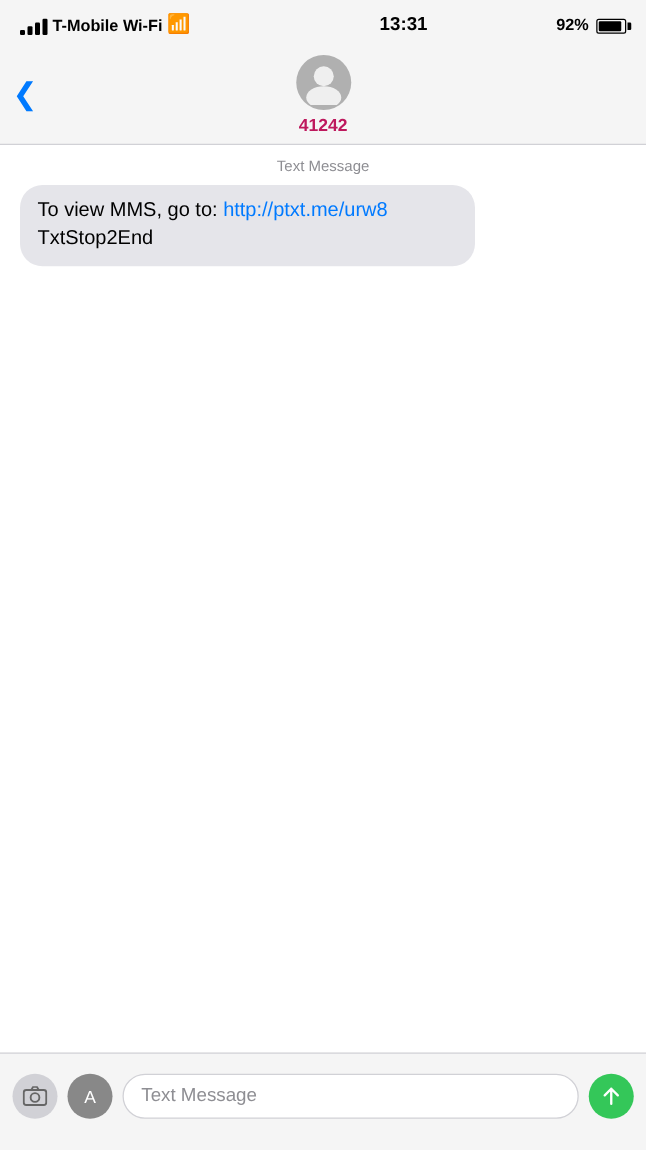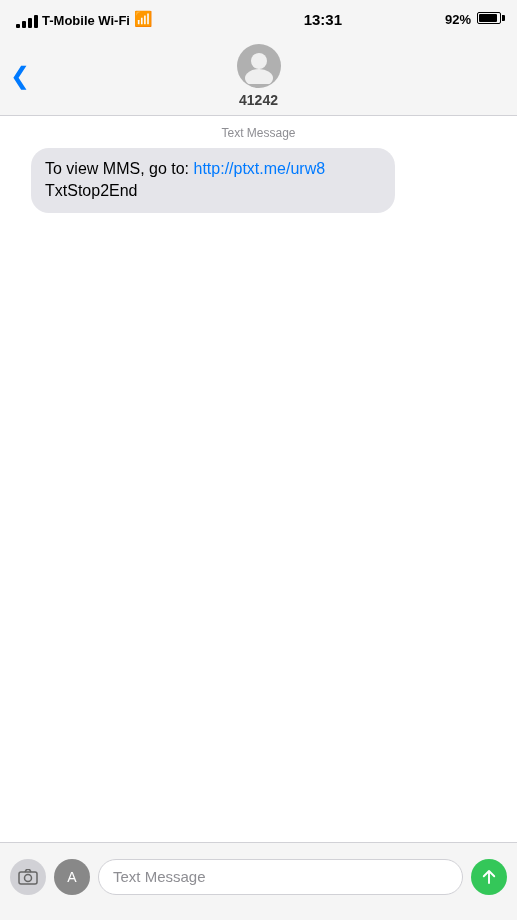--- a/index.html
+++ b/index.html
@@ -46,21 +46,21 @@
 
     .status-center {
       font-size: 15px;
       font-weight: 600;
       color: #000;
       margin-left: 48px;
     }
 
     .status-right {
       display: flex;
-      align-items: flex-start;
+      align-items: flex-end;
       gap: 6px;
       font-size: 13px;
       font-weight: 600;
     }
 
     .battery-icon {
       width: 24px;
       height: 12px;
       border: 1.5px solid #000;
       border-radius: 2px;
@@ -133,21 +133,21 @@
     }
 
     .contact-avatar svg {
       width: 36px;
       height: 36px;
     }
 
     .contact-number {
       font-size: 14px;
       font-weight: 600;
-      color: #404040;
+      color: #be185d;
     }
 
     
     .message-area {
       flex: 1;
       padding: 10px 16px;
       overflow-y: auto;
       background: #fff;
     }
 
@@ -164,21 +164,21 @@
     .message-timestamp .date {
       font-size: 12px;
       color: #8e8e93;
     }
 
     .message-bubble {
       background: #e5e5ea;
       border-radius: 18px;
       padding: 10px 14px;
       max-width: 75%;
-      margin-left: 15px;
+      margin-left: 0;
       font-size: 16px;
       line-height: 1.4;
       color: #000;
       word-break: break-word;
     }
 
     .message-bubble a {
       color: #007aff;
       text-decoration: none;
     }

